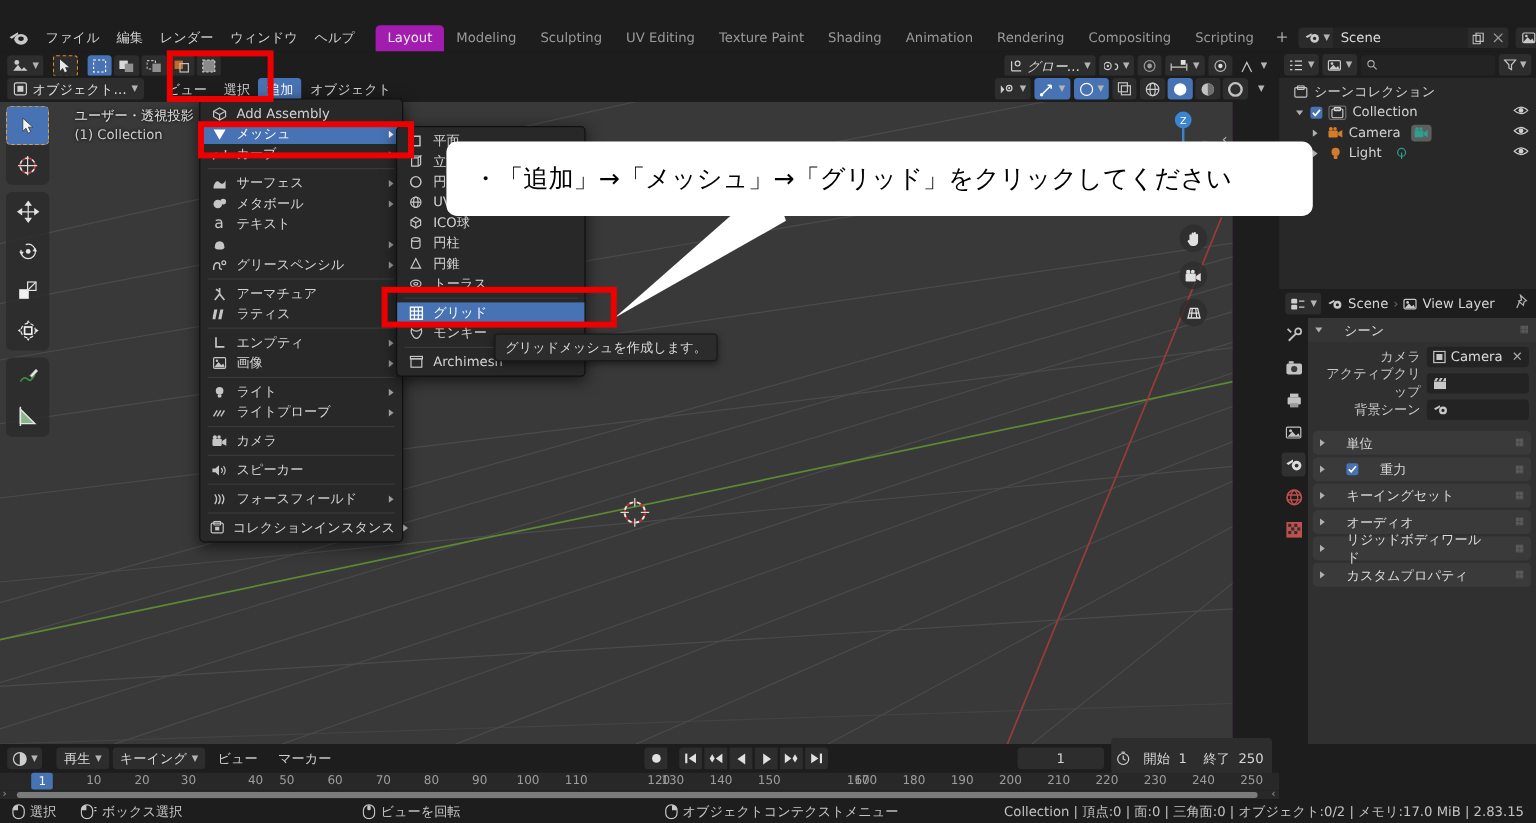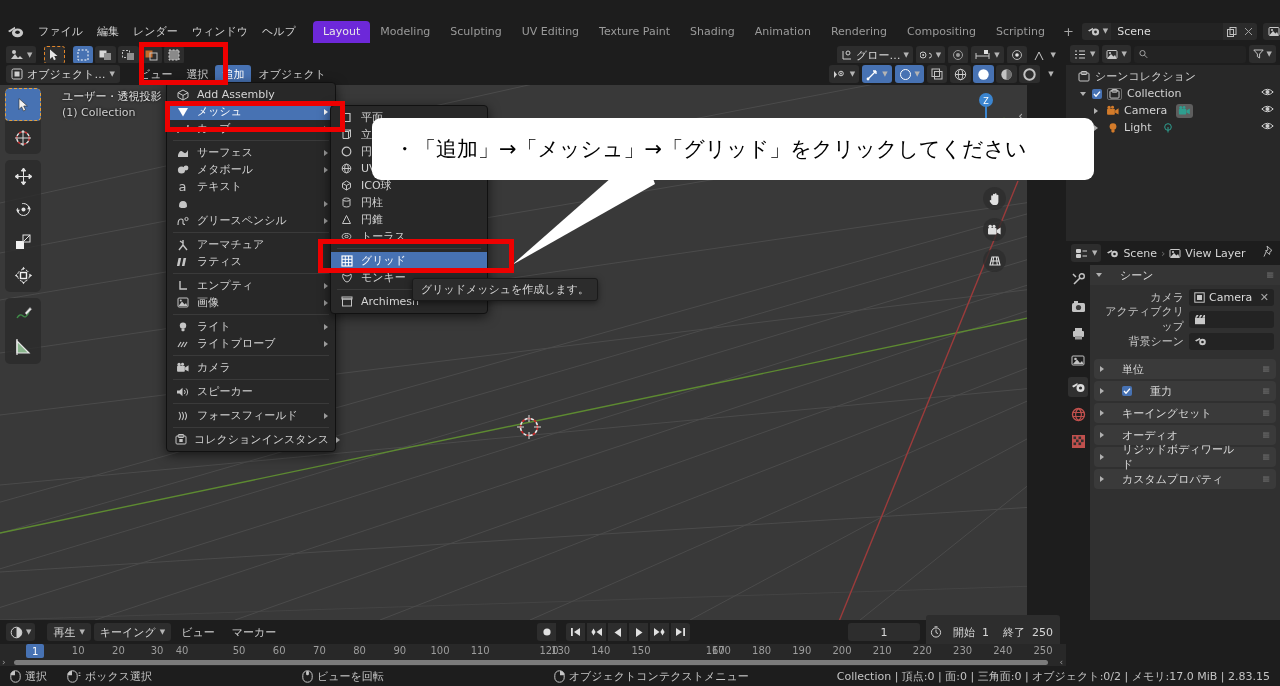--- a/index.html
+++ b/index.html
@@ -30,21 +30,21 @@
     position:absolute; top:20px; left:0; width:1280px; height:23px;
     background:#1d1d1d; display:flex; align-items:center;
   }
   .blender-icon { width:20px; height:16px; margin:0 6px 0 7px; position:relative; }
   .menu-item { padding:3px 7px; font-size:11px; color:#d0d0d0; white-space:nowrap; cursor:default; border-radius:3px;}
   .ws-tabs { display:flex; align-items:center; margin-left:10px; height:23px; }
   .ws-tab {
     padding:4px 10px 5px 10px; font-size:11px; color:#9a9a9a;
     border-radius:4px 4px 0 0; white-space:nowrap;
   }
-  .ws-tab.active { background:#6d28d9; color:#e8e8e8; }
+  .ws-tab.active { background:#a21caf; color:#e8e8e8; }
   .ws-add { padding:3px 8px; color:#a5a5a5; font-size:13px; }
   .topbar-right { margin-left:auto; display:flex; align-items:center; gap:2px; padding-right:6px; }
   .scene-block { display:flex; align-items:center; height:17px; }
   .pill-icon {
     background:#2b2b2b; border-radius:3px 0 0 3px; height:17px; display:flex;
     align-items:center; padding:0 3px 0 5px; gap:3px;
   }
   .pill-field {
     background:#232323; height:17px; display:flex; align-items:center;
     padding:0 6px; min-width:112px; font-size:11px; color:#dcdcdc;
@@ -325,21 +325,21 @@
             <rect x="5" y="4" width="7" height="7" fill="none" stroke="#c0c0c0"></rect>
           </svg>
       </div>
       <div class="hbtn">
         <svg width="12" height="12" viewBox="0 0 12 12">
             <rect x="1" y="1" width="10" height="10" fill="#8a8a8a" stroke="#d0d0d0" stroke-dasharray="2 1.6"></rect>
           </svg>
       </div>
     </div>
 
-    <div style="margin-left:auto; display:flex; align-items:flex-end; gap:3px;">
+    <div style="margin-left:auto; display:flex; align-items:flex-end; gap:3px;font-style:italic;">
       <div class="hbtn">
         <svg width="12" height="12" viewBox="0 0 12 12">
             <path d="M2 10 L2 2 M2 10 L10 10" stroke="#cfcfcf" fill="none"></path>
             <circle cx="7" cy="4" r="2" fill="none" stroke="#cfcfcf"></circle>
           </svg>
         <span style="font-size:11px;color:#d8d8d8">グロー…</span>
         <span class="caret">▼</span>
       </div>
       <div class="hbtn">
         <svg width="13" height="11" viewBox="0 0 13 11">
@@ -988,21 +988,21 @@
             <span>250</span>
           </div>
         </div>
       </div>
     </div>
     <div class="tl-ruler" id="tl-ruler">
         <div class="cur-frame" style="left: 26px;">1</div>
         <div class="tick" style="left: 78.2px;">10</div>
         <div class="tick" style="left: 118.4px;">20</div>
         <div class="tick" style="left: 157px;">30</div>
-        <div class="tick" style="left: 182px;">40</div>
+        <div class="tick" style="left: 213px;">40</div>
         <div class="tick" style="left: 239px;">50</div>
         <div class="tick" style="left: 279.2px;">60</div>
         <div class="tick" style="left: 319.4px;">70</div>
         <div class="tick" style="left: 359.6px;">80</div>
         <div class="tick" style="left: 399.8px;">90</div>
         <div class="tick" style="left: 440px;">100</div>
         <div class="tick" style="left: 480.2px;">110</div>
         <div class="tick" style="left: 521px; margin-left: 28px;">120</div>
         <div class="tick" style="left: 560.6px;">130</div>
         <div class="tick" style="left: 600.8px;">140</div>

